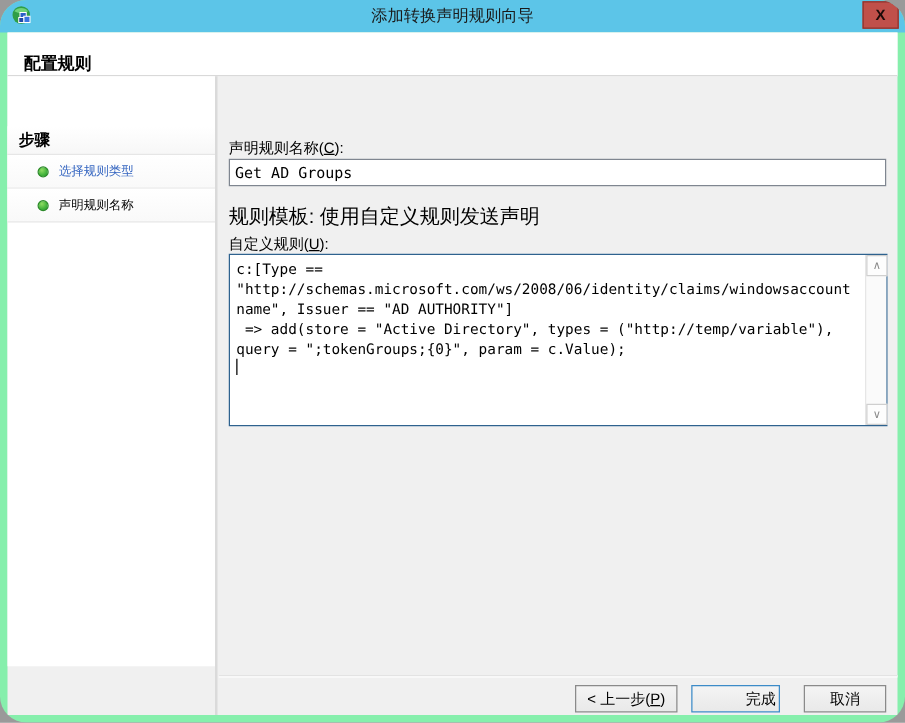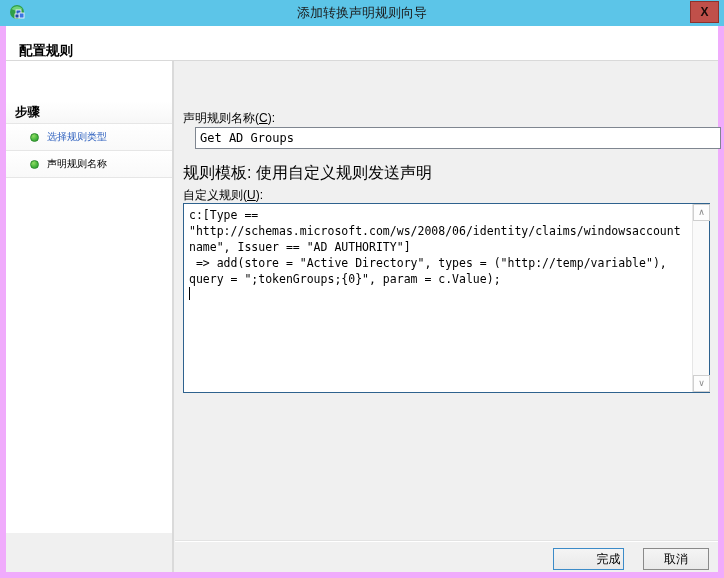--- a/index.html
+++ b/index.html
@@ -1,23 +1,23 @@
 <!DOCTYPE html>
 <html><head>
 <meta charset="utf-8">
 <style>
   * { margin:0; padding:0; box-sizing:border-box; }
   html,body { background:#9a9a9a; }
   body { font-family:"Liberation Sans", sans-serif; }
 
   .window{
     position:relative; width:724px; height:578px;
-    background:#f0abfc; 
+    background:#86efac; 
     overflow:hidden;
-    font-size:12px; color:#000;
+    font-size:12px; color:#000;border-radius:21px;
   }
 
   
   .titlebar{ position:absolute; left:0; top:0; width:724px; height:26px; background:#5cc5e8; }
   .titlebar .app-icon{ position:absolute; left:9px; top:4px; width:18px; height:18px; }
   .titlebar .title{
     position:absolute; left:0; right:0; top:0; height:26px;
     text-align:center; line-height:26px; font-size:13px; color:#1a1a1a;
   }
   .close-btn{
@@ -63,27 +63,27 @@
   .desc{
     position:absolute; left:183px; top:71px; width:528px;
     font-size:12px; line-height:17px; color:#000;
   }
   .field-label{ position:absolute; left:183px; font-size:12px; color:#000; }
   .lbl-name{ top:110px; }
   .name-input{
     position:absolute; left:183px; top:127px; width:526px; height:22px;
     background:#ffffff; border:1px solid #7f8690;
     font-family:"DejaVu Sans Mono", monospace; font-size:12px;
-    padding:0 4px; color:#000; outline:none;margin-left:12px;
+    padding:0 4px; color:#000; outline:none;
   }
   .tpl-line{ position:absolute; left:183px; top:163px; font-size:16px; }
   .lbl-custom{ top:187px; }
 
   .rule-box{
-    position:absolute; left:183px; top:203px; width:527px; height:190px;
+    position:absolute; left:183px; top:203px; width:527px; height:138px;
     background:#ffffff; border:1px solid #2e628e;
   }
   .rule-code{
     position:absolute; left:5px; top:3px; right:19px; bottom:2px;
     font-family:"DejaVu Sans Mono", monospace; font-size:11.5px; line-height:16px;
     white-space:pre; overflow:hidden; color:#000;
   }
   .caret{ position:absolute; left:5px; top:83px; width:1px; height:13px; background:#000; }
 
   .vscroll{
@@ -173,20 +173,21 @@
         <span>∧</span>
       </div>
       <div class="scroll-btn scroll-down">
         <span>∨</span>
       </div>
     </div>
   </div>
 
   <div class="footer-sep"></div>
 
+  <div class="btn btn-back"><span>&lt; 上一步(</span><u>P</u><span>)</span></div>
 
   <div class="btn btn-finish">
     <span>完成</span>
   </div>
 
   <div class="btn btn-cancel">
     <span>取消</span>
   </div>
 
 </div>

